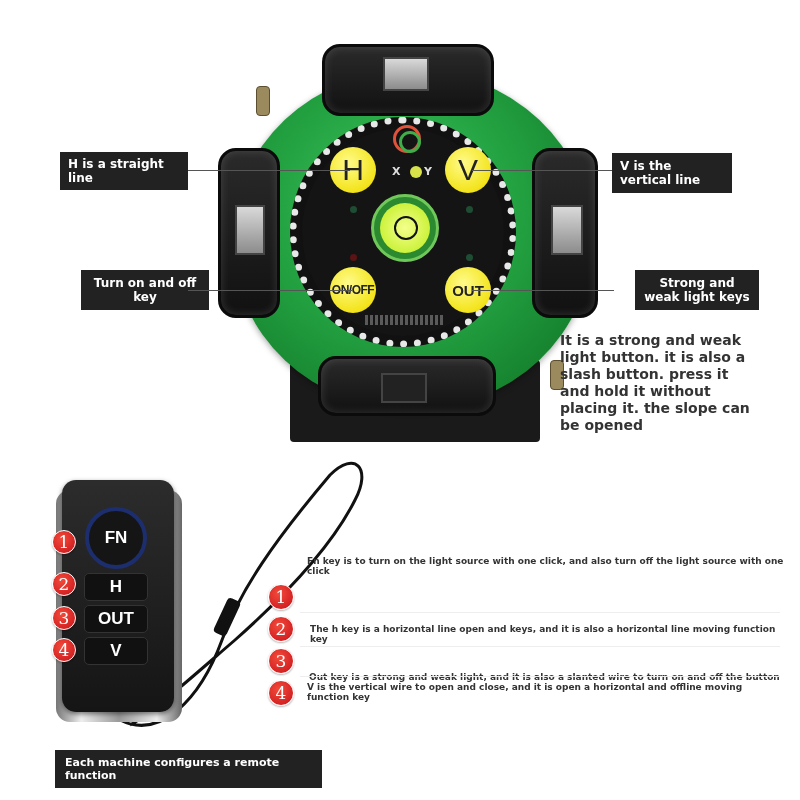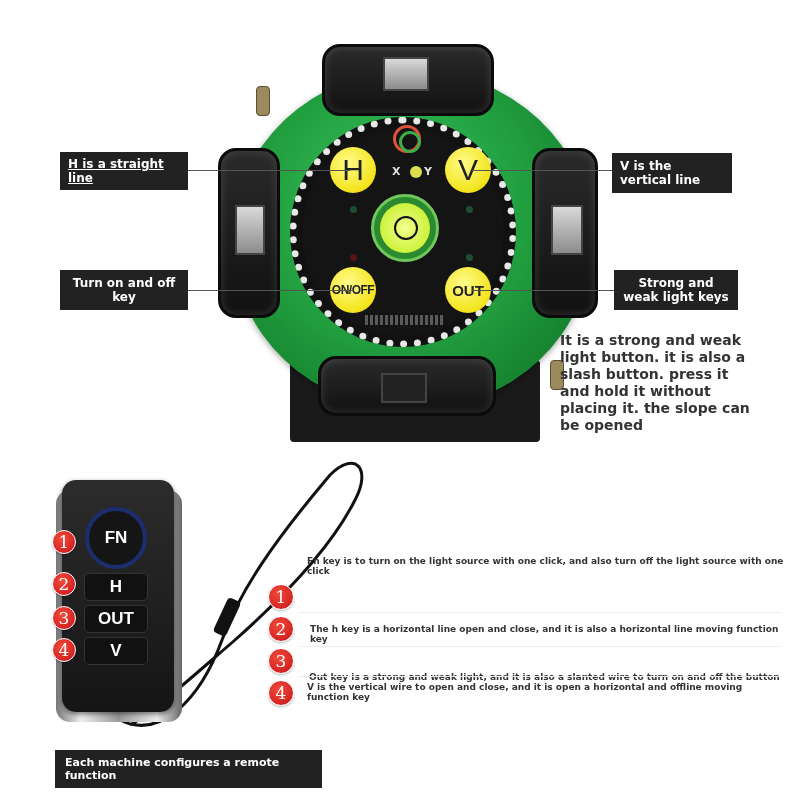--- a/index.html
+++ b/index.html
@@ -82,21 +82,21 @@
     position: absolute; left: 365px; top: 315px; width: 80px; height: 10px;
     background: repeating-linear-gradient(90deg,#888 0 3px,transparent 3px 5px); opacity: .6;
   }
 
   
   .callout {
     position: absolute; background: #222; color: #fff; font-weight: bold;
     font-size: 12px; line-height: 14px; padding: 4px 8px;
     display: flex; flex-direction: column; justify-content: center;
   }
-  .callout.center { text-align: center; align-items: center; }
+  .callout.center { text-align: center; align-items: center; margin-left: 21px; }
   .leader { position: absolute; height: 1px; background: #555; }
 
   .note {
     position: absolute; left: 560px; top: 332px; width: 190px;
     font-size: 14px; font-weight: bold; color: #333;
     line-height: 17px;
   }
 
   
   .remote-chrome {
@@ -184,21 +184,21 @@
   <div class="led" style="left:466px;top:206px;background:#1f4d33;"></div>
   <div class="led" style="left:350px;top:254px;background:#5a1414;"></div>
   <div class="led" style="left:466px;top:254px;background:#1f4d33;"></div>
 
   <div class="bubble-outer"></div>
   <div class="bubble"></div>
   <div class="bubble-ring"></div>
   <div class="panel-print"></div>
 </div>
 
-<div class="callout" style="left:60px;top:152px;width:128px;height:38px;text-decoration:underline;">
+<div class="callout" style="left:60px;top:152px;width:128px;height:38px;">
   <span>H is a straight line</span>
 </div>
 <div class="leader" style="left:188px;top:170px;width:162px;"></div>
 
 <div class="callout" style="left:612px;top:153px;width:120px;height:40px;">
   <span>V is the vertical line</span>
 </div>
 <div class="leader" style="left:472px;top:170px;width:140px;"></div>
 
 <div class="callout center" style="left:60px;top:270px;width:128px;height:40px;">
@@ -229,21 +229,21 @@
 <div class="badge" style="left:52px;top:572px;">2</div>
 <div class="badge" style="left:52px;top:606px;">3</div>
 <div class="badge" style="left:52px;top:638px;">4</div>
 
 <div>
   <div class="badge sm" style="left:268px;top:584px;">1</div>
   <div class="legend-text" style="left:307px;top:556px;width:480px;">Fn key is to turn on the light source with one click, and also turn off the light source with one click</div>
   <div class="legend-divider" style="top:612px;"></div>
 
   <div class="badge sm" style="left:268px;top:616px;">2</div>
-  <div class="legend-text" style="left:310px;top:624px;width:480px;">The h key is a horizontal line open and close, and it is also a horizontal line moving function key</div>
+  <div class="legend-text" style="left:310px;top:624px;width:480px;">The h key is a horizontal line open and keys, and it is also a horizontal line moving function key</div>
   <div class="legend-divider" style="top:646px;"></div>
 
   <div class="badge sm" style="left:268px;top:648px;">3</div>
   <div class="legend-text" style="left:309px;top:672px;width:480px;">Out key is a strong and weak light, and it is also a slanted wire to turn on and off the button</div>
   <div class="legend-divider" style="top:676px;"></div>
 
   <div class="badge sm" style="left:268px;top:680px;">4</div>
   <div class="legend-text" style="left:307px;top:682px;width:440px;">V is the vertical wire to open and close, and it is open a horizontal and offline moving function key</div>
 </div>
 

